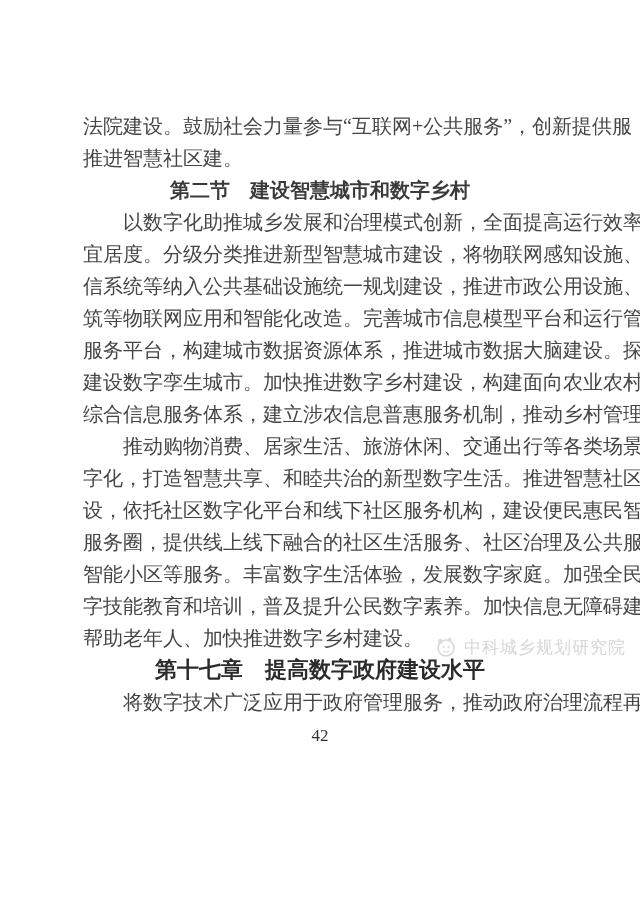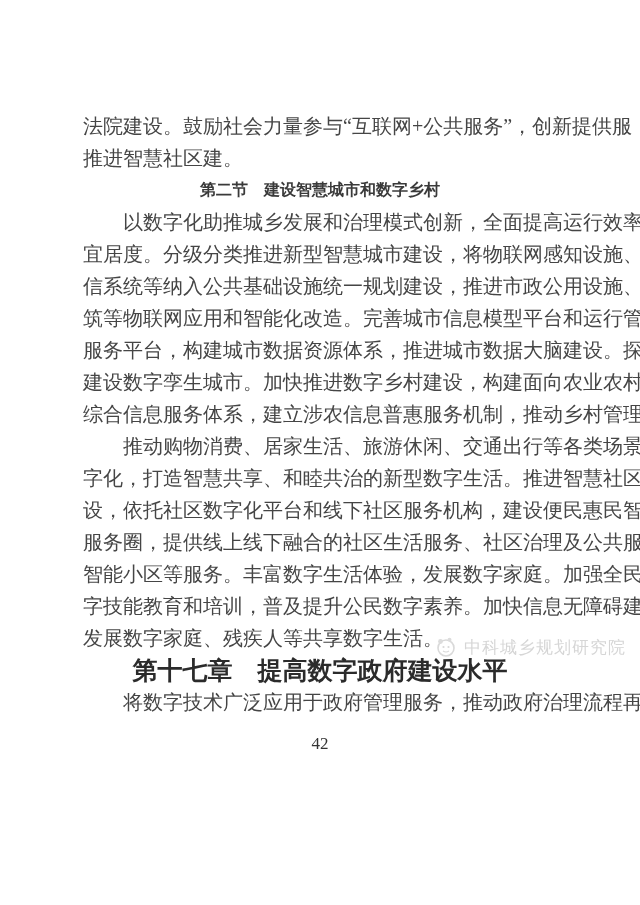--- a/index.html
+++ b/index.html
@@ -24,39 +24,39 @@
     line-height: 32px;
     color: #454545;
     text-align: justify;
     text-align-last: justify;
     white-space: nowrap;
     letter-spacing: 0;
   }
   .line.end { text-align-last: left; white-space: normal; }
   .line.ind { text-indent: 40px; }
   .h-section {
-    font-size: 16px;
+    font-size: 20px;
     line-height: 32px;
     font-weight: bold;
     color: #3a3a3a;
     text-align: center;
     font-family: "Liberation Serif", "DejaVu Serif", serif;
   }
   .h-chapter {
-    font-size: 25px;
+    font-size: 22px;
     line-height: 32px;
     font-weight: bold;
     color: #2b2b2b;
     text-align: center;
     font-family: "Liberation Sans", "DejaVu Sans", sans-serif;
   }
   .page-num {
     font-size: 17px;
     line-height: 32px;
-    margin-top: 10px;
+    margin-top: 2px;
     color: #333333;
     text-align: center;
     text-align-last: center;
   }
   .watermark {
     position: absolute;
     right: 14px; bottom: 13px;
     display: flex;
     align-items: center;
     gap: 6px;
@@ -88,21 +88,21 @@
     <div class="line">建设数字孪生城市。加快推进数字乡村建设，构建面向农业农村的</div>
     <div class="line">综合信息服务体系，建立涉农信息普惠服务机制，推动乡村管理服</div>
 
 
     <div class="line ind">推动购物消费、居家生活、旅游休闲、交通出行等各类场景数</div>
     <div class="line">字化，打造智慧共享、和睦共治的新型数字生活。推进智慧社区建</div>
     <div class="line">设，依托社区数字化平台和线下社区服务机构，建设便民惠民智慧</div>
     <div class="line">服务圈，提供线上线下融合的社区生活服务、社区治理及公共服务、</div>
     <div class="line">智能小区等服务。丰富数字生活体验，发展数字家庭。加强全民数</div>
     <div class="line">字技能教育和培训，普及提升公民数字素养。加快信息无障碍建设，</div>
-    <div class="line end">发展数字家庭、残疾人等共享数字生活。</div>
+    <div class="line end">帮助老年人、加快推进数字乡村建设。</div>
 
     <div class="h-chapter">第十七章　提高数字政府建设水平</div>
 
     <div class="line ind">将数字技术广泛应用于政府管理服务，推动政府治理流程再造</div>
 
     <div class="page-num">42</div>
   </div>
 
   <div class="watermark">
     <span>

